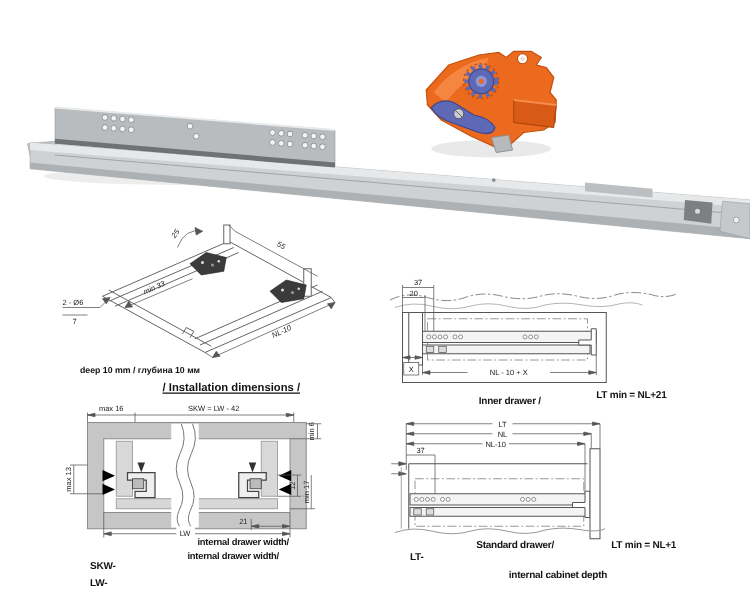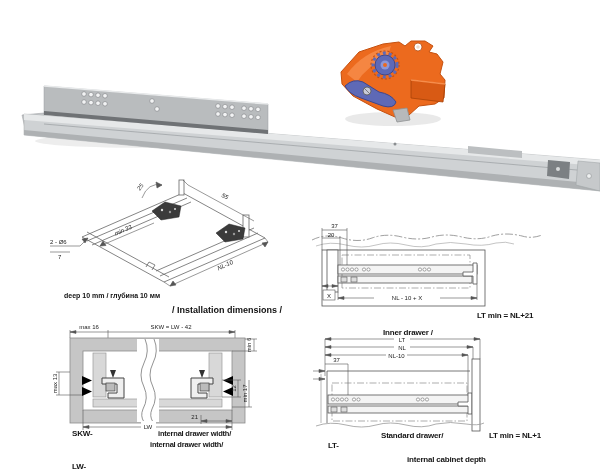--- a/index.html
+++ b/index.html
@@ -1,22 +1,22 @@
 <!DOCTYPE html>
 <html><head>
 <meta charset="utf-8">
 <style>
   html,body{margin:0;padding:0;background:#fff;}
   #canvas{position:relative;width:600px;height:473px;background:#ffffff;overflow:hidden;
           font-family:"Liberation Sans",sans-serif;}
   .abs{position:absolute;}
   .cap{position:absolute;font-weight:bold;font-size:8px;color:#141414;white-space:nowrap;letter-spacing:-0.2px;}
   .cap-sm{font-size:7.5px;}
-  #installation-title{position:absolute;left:147px;top:305px;width:135px;text-align:right;
-          font-weight:bold;font-size:9px;color:#111;white-space:nowrap;}
+  #installation-title{position:absolute;left:130px;top:305px;width:135px;text-align:left;
+          font-weight:bold;font-size:9px;color:#111;white-space:nowrap;text-decoration:underline;}
   svg text{font-family:"Liberation Sans",sans-serif;fill:#222;}
   .dim{font-size:6px;}
   .dimi{font-size:6px;font-style:italic;}
   .cap7{font-size:7px;font-weight:bold;fill:#111;}
 </style>
 </head>
 <body>
 
 <div id="canvas">
 
@@ -206,21 +206,21 @@
       <line x1="165" y1="95" x2="165" y2="104"></line>
         <line x1="165" y1="101" x2="196" y2="101"></line>
       <polygon points="165,101 171,99.6 171,102.4" fill="#555"></polygon>
         <polygon points="196,101 190,99.6 190,102.4" fill="#555"></polygon>
     </g>
     <rect x="105" y="101" width="15" height="8" fill="#fff"></rect>
     <text class="dim" x="112" y="109" text-anchor="middle">LW</text>
     <text class="dim" x="162" y="99" text-anchor="end">21</text>
   </svg>
 
-  <div class="cap" style="left:72px;top:429px">SKW-</div>
+  <div class="cap" style="left:72px;top:448px">SKW-</div>
   <div class="cap" style="left:72px;top:462px">LW-</div>
   <div class="cap cap-sm" style="left:158px;top:429px">internal drawer width/</div>
   <div class="cap cap-sm" style="left:150px;top:440px">internal drawer width/</div>
 
   <svg class="abs" style="left:310px;top:208px" width="240" height="112" viewBox="0 0 240 112">
     <path d="M2,32 q14,-7 30,-2 q16,5 30,0 q14,-5 30,-1 q16,4 30,0 q14,-4 30,0 q16,4 30,-1 q14,-4 30,0 q10,3 20,-1" fill="none" stroke="#888" stroke-width="0.8" stroke-dasharray="8 2 2 2"></path>
     <path d="M6,38 q14,-5 30,-1 q16,4 30,0 q14,-4 30,0 q16,4 30,-1 q14,-3 30,0 q16,3 30,-1 q10,-2 18,1" fill="none" stroke="#aaa" stroke-width="0.7"></path>
     <rect x="12" y="42" width="163" height="56" fill="#fff" stroke="#555" stroke-width="0.8"></rect>
     <rect x="17" y="42" width="11" height="42" fill="#fff" stroke="#555" stroke-width="0.8"></rect>
     <rect x="32" y="47" width="128" height="33" fill="none" stroke="#777" stroke-width="0.6" stroke-dasharray="7 2 1.5 2"></rect>
@@ -257,21 +257,21 @@
         <line x1="130" y1="90" x2="167" y2="90"></line>
       <polygon points="28,90 34,88.5 34,91.5" fill="#555"></polygon>
         <polygon points="167,90 161,88.5 161,91.5" fill="#555"></polygon>
     </g>
     <text class="dim" x="24.5" y="20" text-anchor="middle">37</text>
     <text class="dim" x="21" y="28.5" text-anchor="middle">20</text>
     <rect x="13" y="82" width="12" height="10" fill="#fff" stroke="#555" stroke-width="0.6"></rect>
     <text class="dim" x="19" y="89.5" text-anchor="middle">X</text>
     <text class="dim" x="97" y="92.3" text-anchor="middle">NL - 10 + X</text>
   </svg>
-  <div class="cap" style="left:383px;top:328px">Inner drawer /</div>
+  <div class="cap" style="left:383px;top:316px">Inner drawer /</div>
   <div class="cap" style="left:477px;top:311px">LT min = NL+21</div>
 
   <svg class="abs" style="left:310px;top:331px" width="240" height="107" viewBox="0 0 240 107">
     <g fill="none" stroke="#555" stroke-width="0.6">
       <line x1="15" y1="8" x2="84" y2="8"></line>
         <line x1="100" y1="8" x2="170" y2="8"></line>
       <line x1="15" y1="16" x2="84" y2="16"></line>
         <line x1="100" y1="16" x2="163" y2="16"></line>
       <line x1="15" y1="24" x2="76" y2="24"></line>
         <line x1="97" y1="24" x2="158" y2="24"></line>

